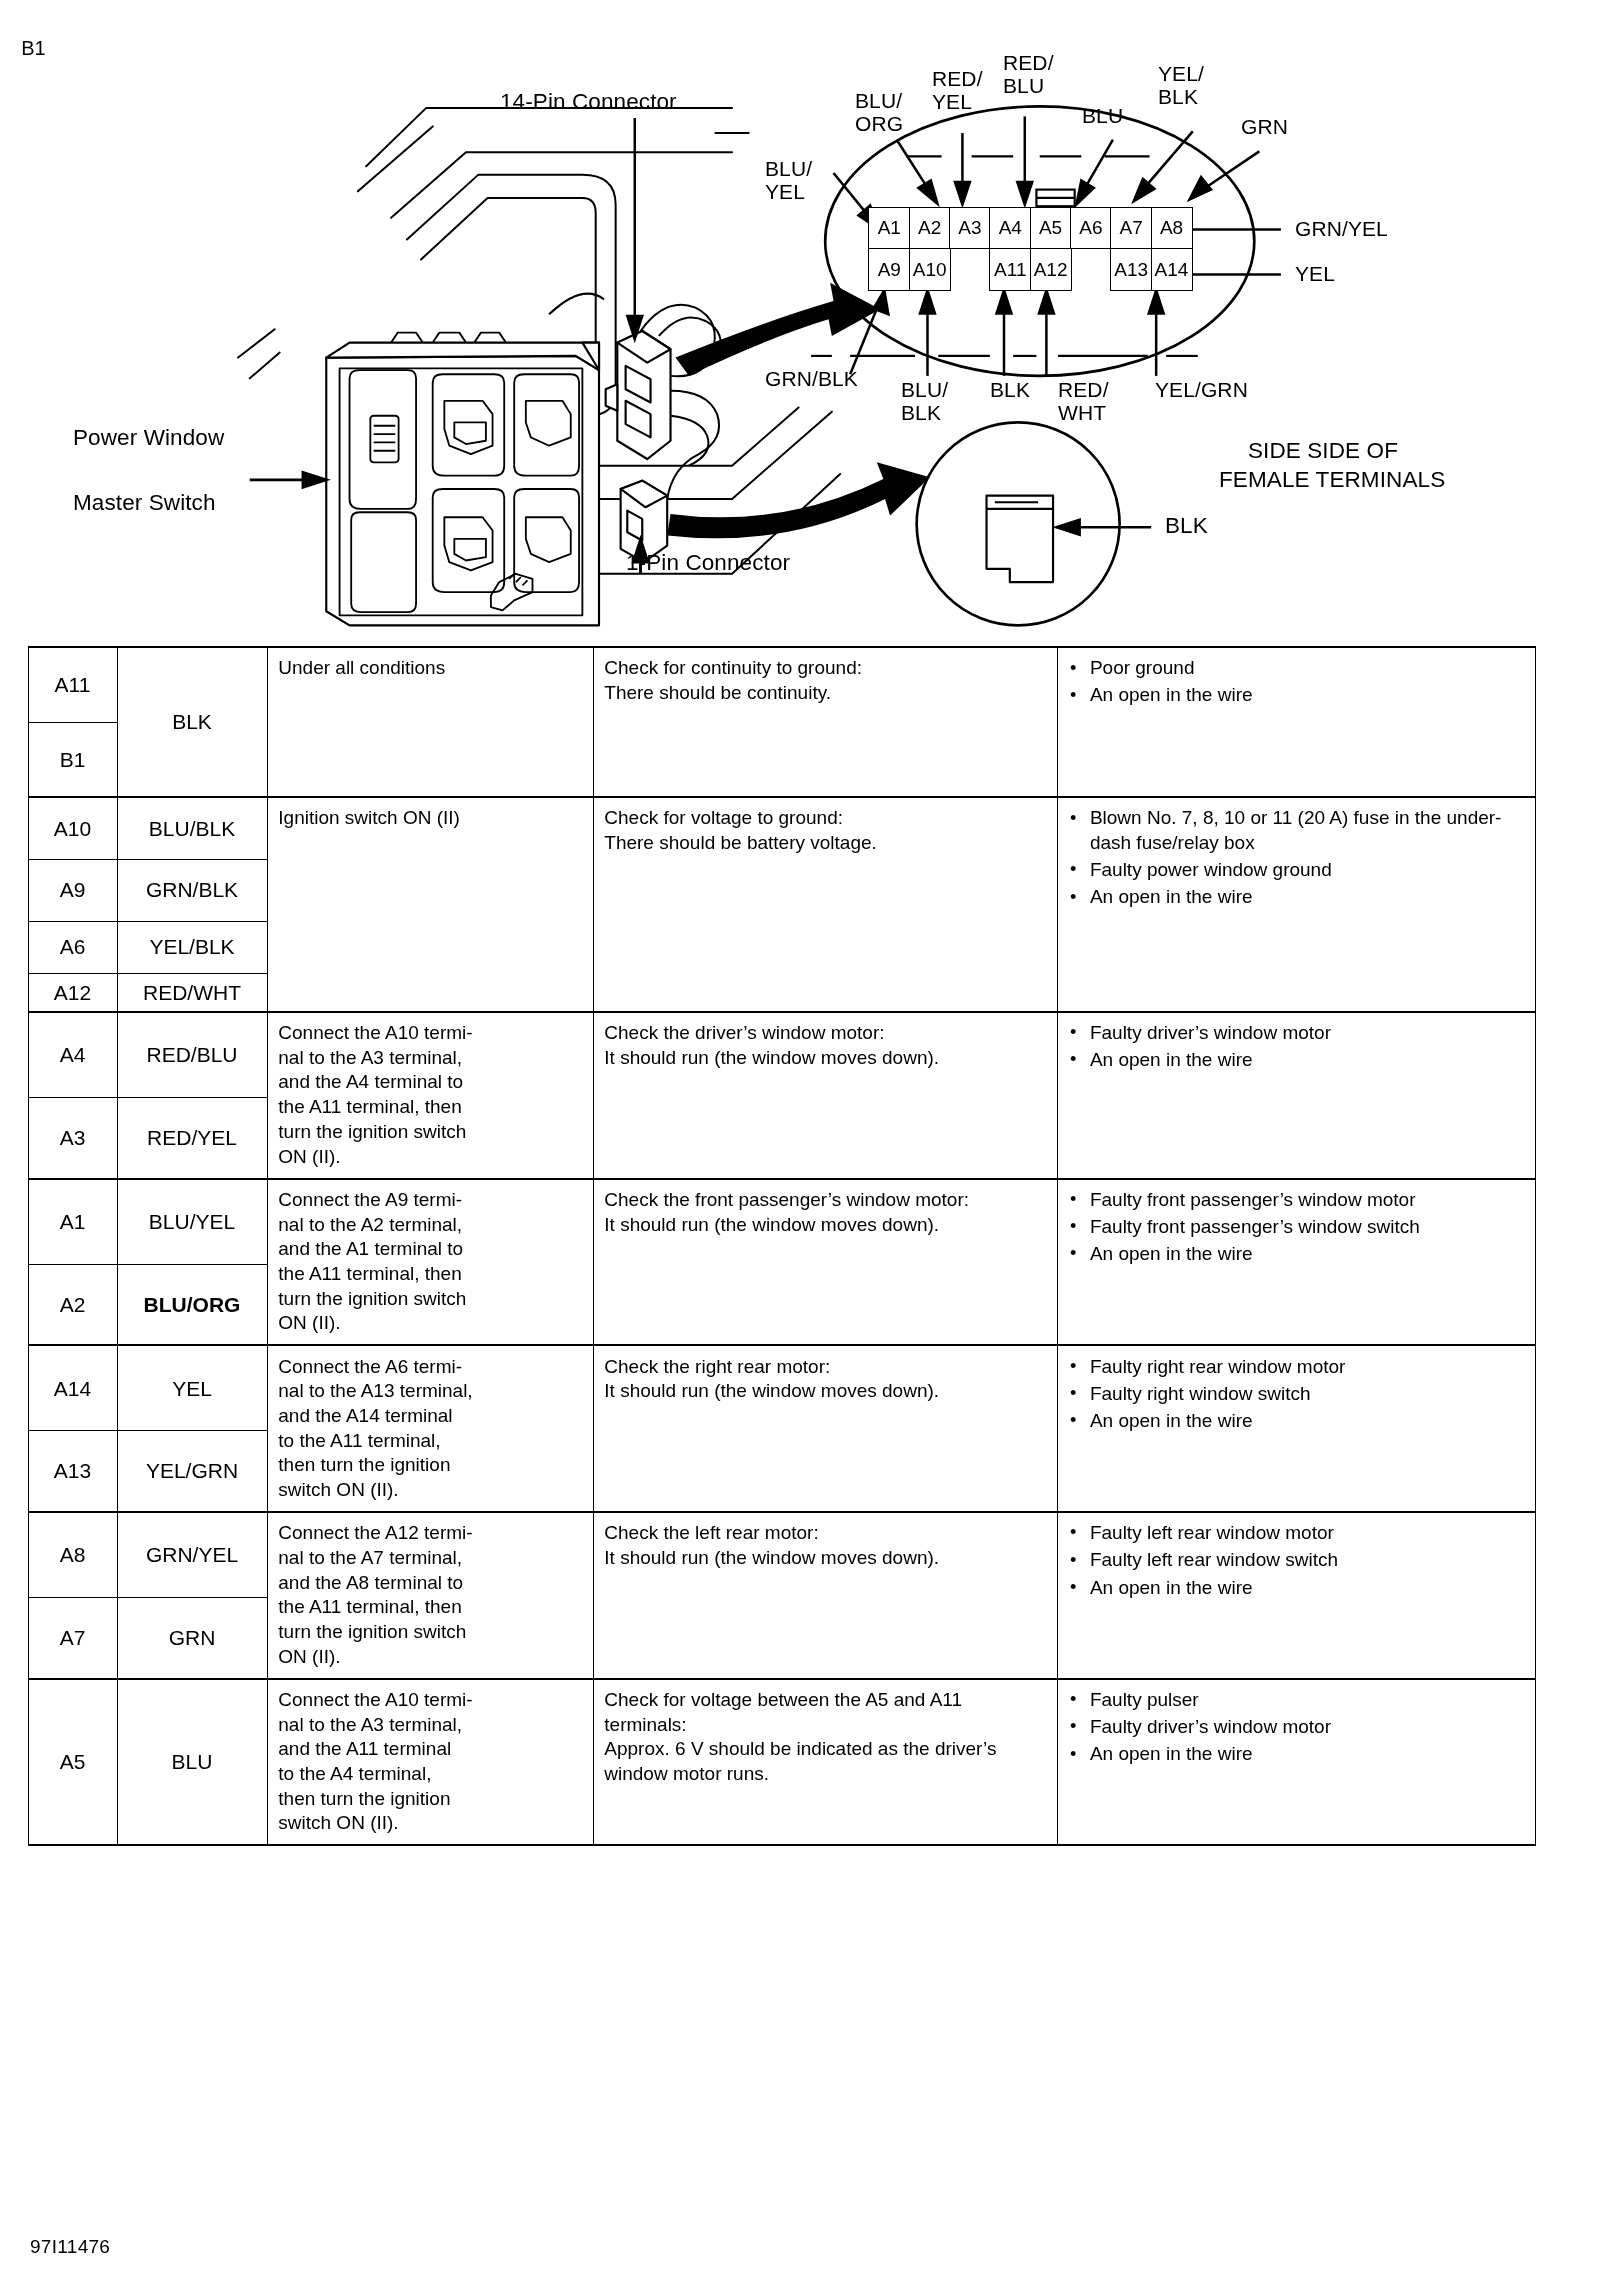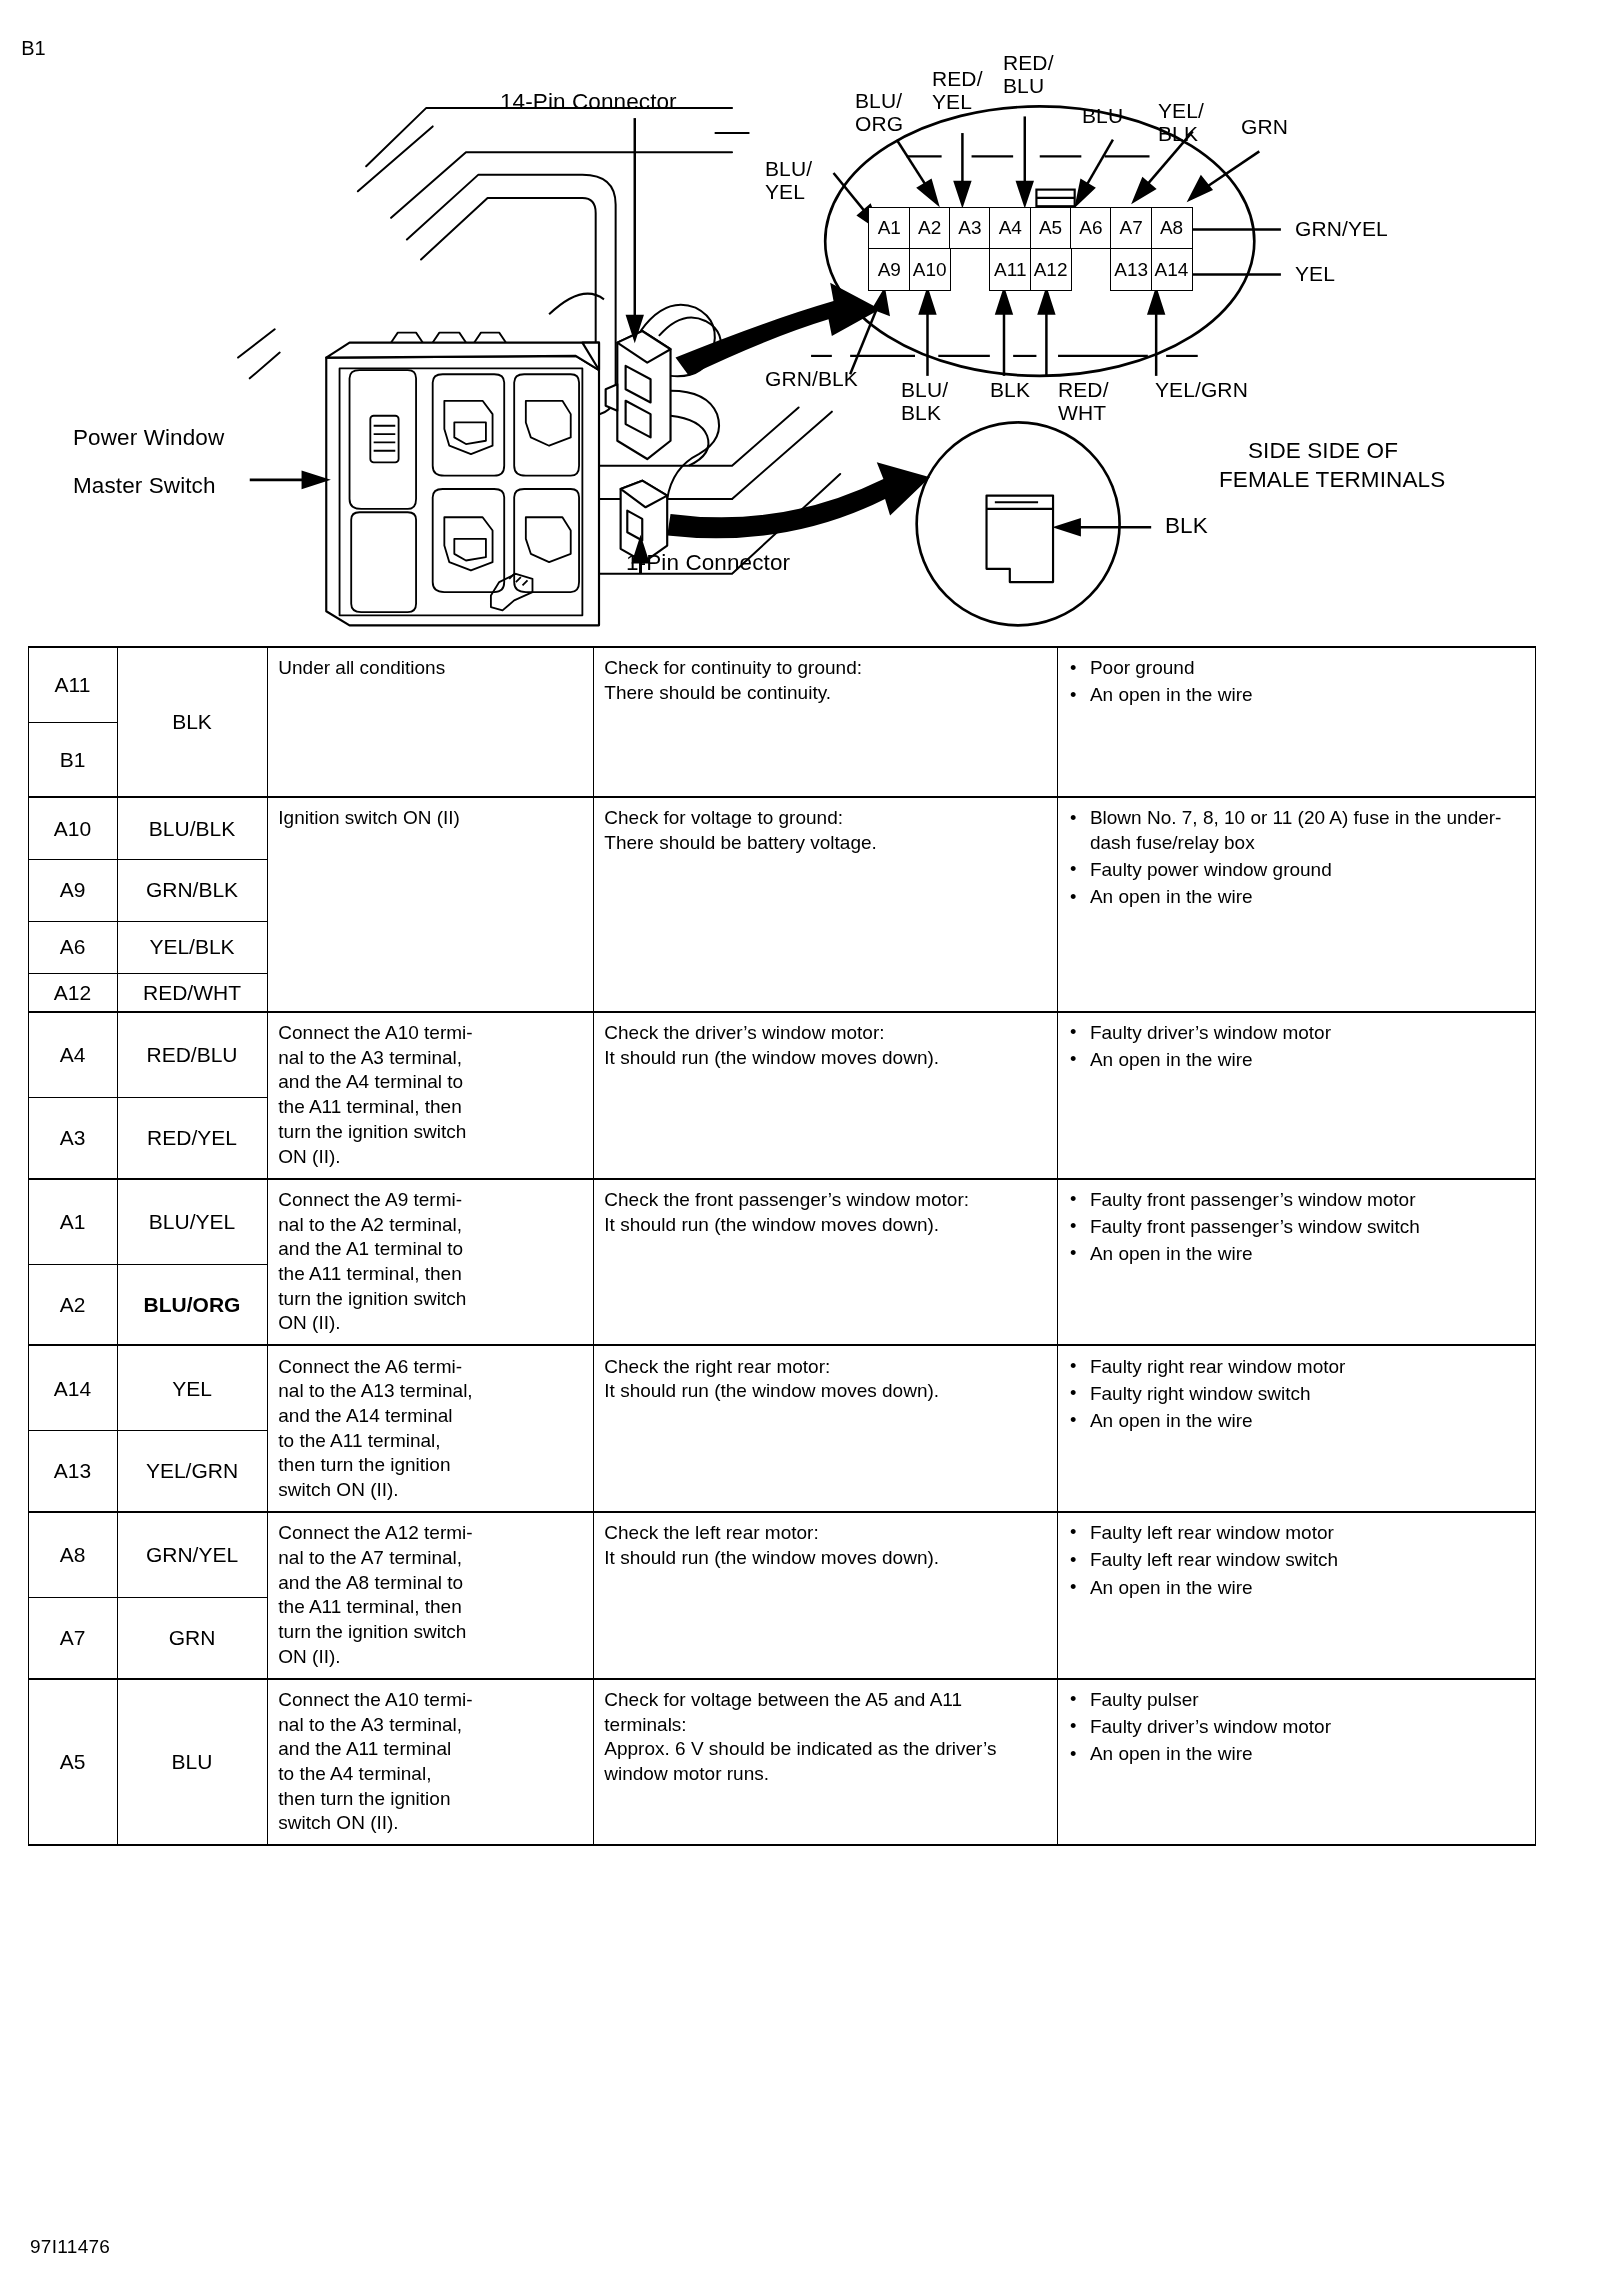--- a/index.html
+++ b/index.html
@@ -330,29 +330,29 @@
       <div class="pin">A13</div>
       <div class="pin">A14</div>
     </div>
   </div>
 
   <div id="b1-label">B1</div>
 
   <div class="lbl lbl-big" style="left:500px; top:90px;">14-Pin Connector</div>
   <div class="lbl lbl-big" style="left:626px; top:551px;text-align:center;">1-Pin Connector</div>
   <div class="lbl lbl-big" style="left:73px; top:426px; text-align:left;">Power Window</div>
-  <div class="lbl lbl-big" style="left:73px; top:474px; text-align:left;">Master Switch</div>
+  <div class="lbl lbl-big" style="left:73px; top:491px; text-align:left;">Master Switch</div>
   <div class="lbl lbl-big" style="left:1248px; top:439px;">SIDE SIDE OF</div>
   <div class="lbl lbl-big" style="left:1219px; top:468px;">FEMALE TERMINALS</div>
 
   <div class="lbl" style="left:855px; top:90px;">BLU/<br>ORG</div>
   <div class="lbl" style="left:932px; top:68px;">RED/<br>YEL</div>
   <div class="lbl" style="left:1003px; top:52px;">RED/<br>BLU</div>
   <div class="lbl" style="left:1082px; top:105px;">BLU</div>
-  <div class="lbl" style="left:1158px; top:63px;margin-top:37px;">YEL/<br>BLK</div>
+  <div class="lbl" style="left:1158px; top:63px;">YEL/<br>BLK</div>
   <div class="lbl" style="left:1241px; top:116px;">GRN</div>
 
   <div class="lbl" style="left:765px; top:158px;">BLU/<br>YEL</div>
 
   <div class="lbl" style="left:1295px; top:218px;">GRN/YEL</div>
   <div class="lbl" style="left:1295px; top:263px;">YEL</div>
 
   <div class="lbl" style="left:765px; top:368px;">GRN/BLK</div>
   <div class="lbl" style="left:901px; top:379px;">BLU/<br>BLK</div>
   <div class="lbl" style="left:990px; top:379px;">BLK</div>

